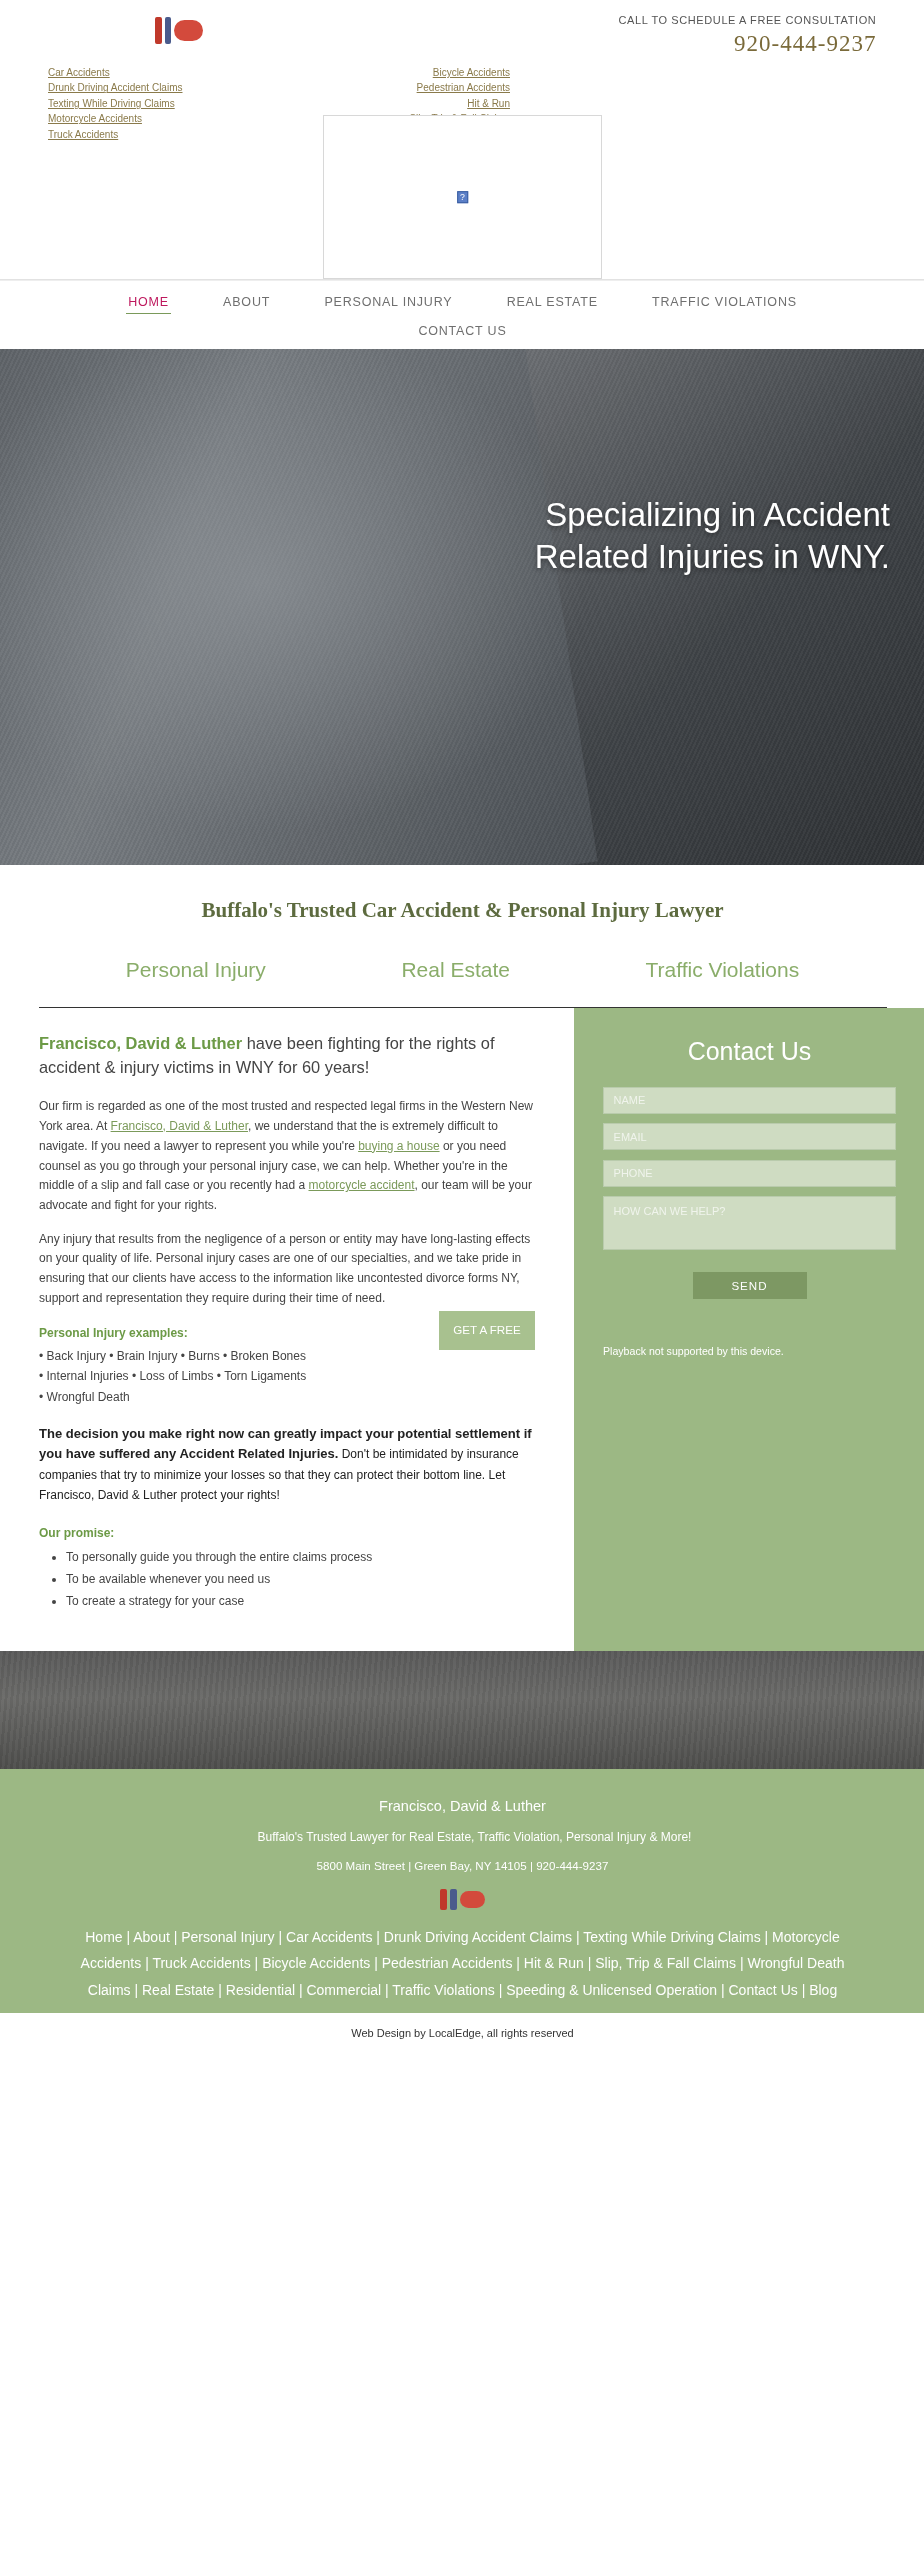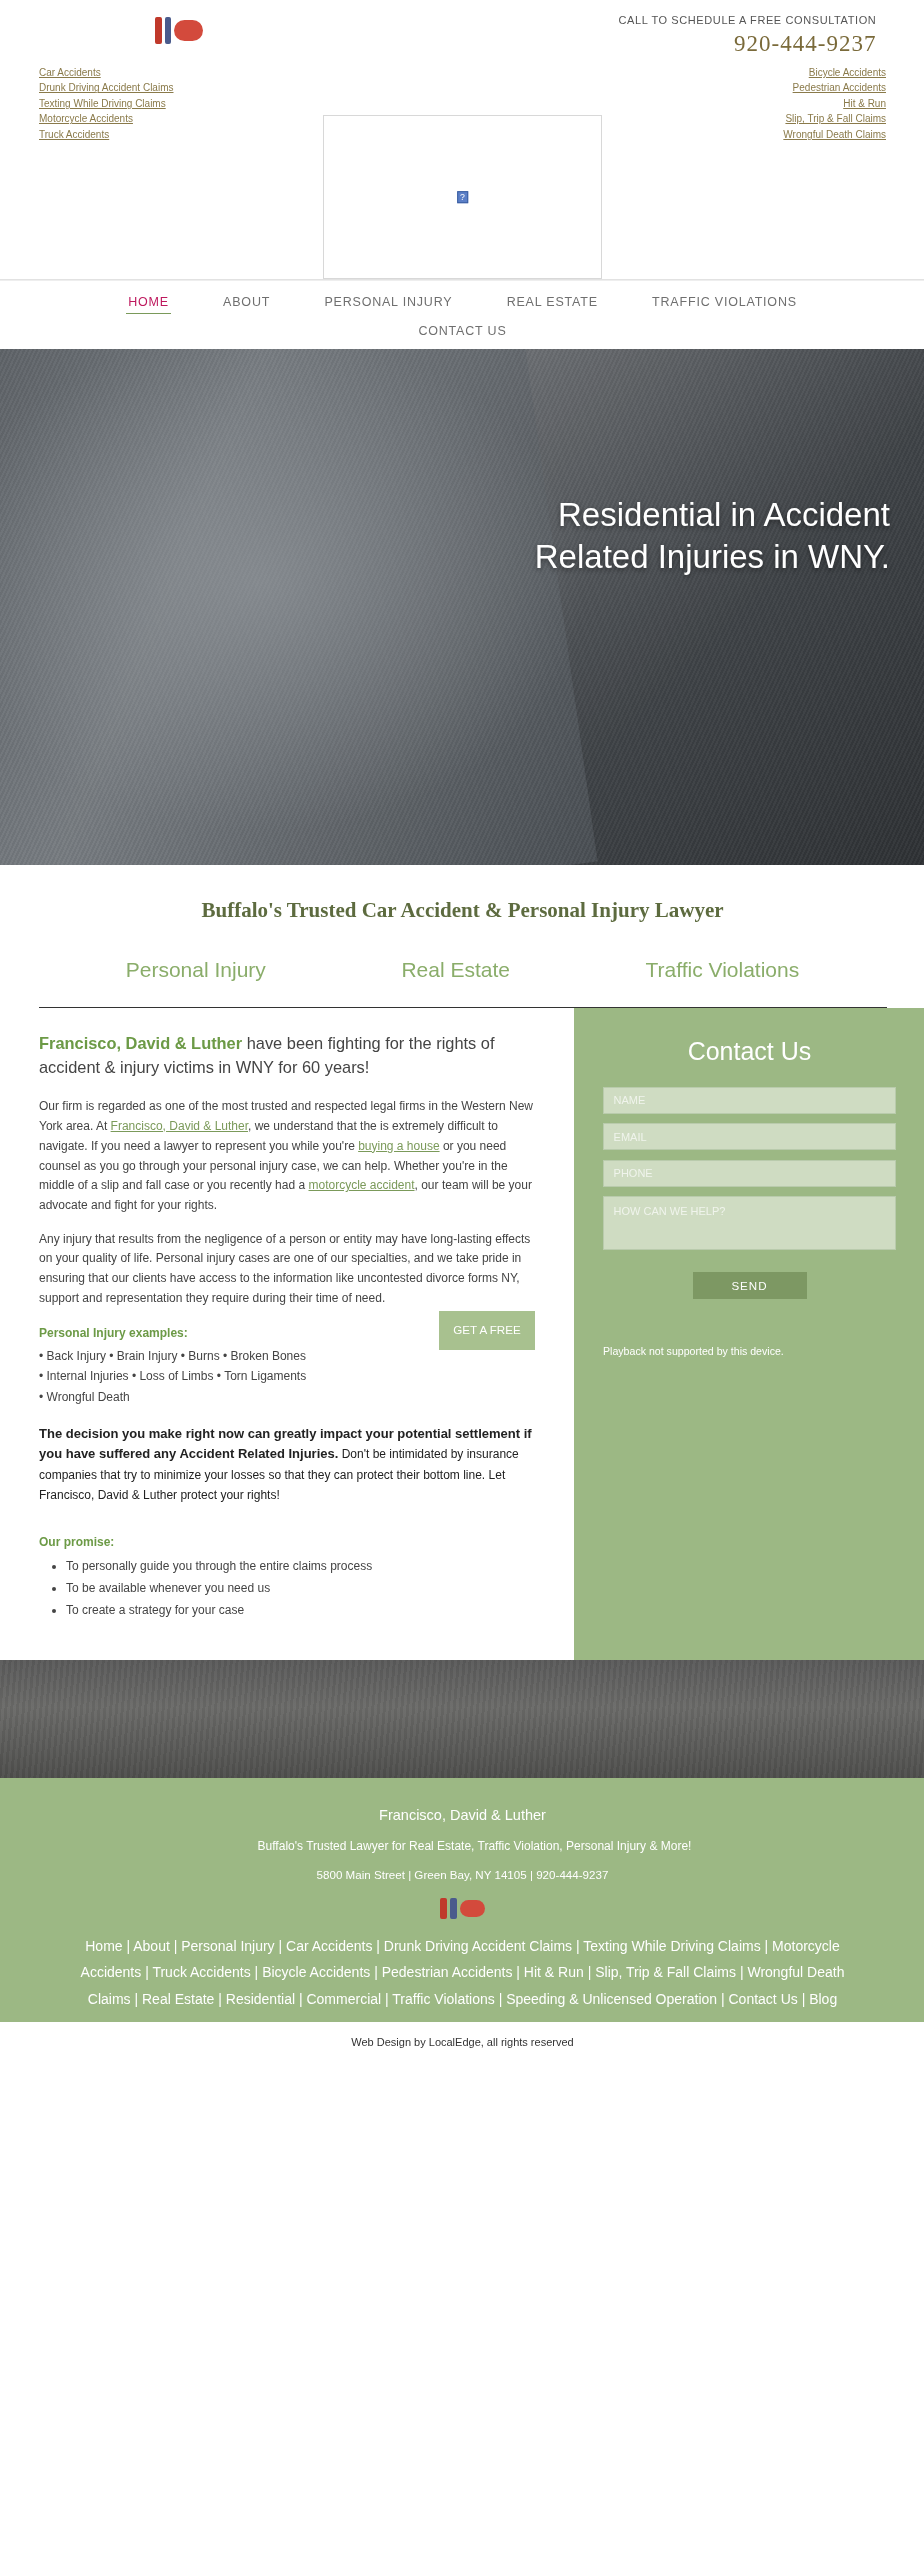--- a/index.html
+++ b/index.html
@@ -45,21 +45,21 @@
   .header-contact { text-align: right; padding-right: 9.6px; }
   .call-label {
     font-size: 11px; color: #555; letter-spacing: 0.6px;
     font-family: "Liberation Sans", sans-serif;
   }
   .phone-big {
     font-size: 23px; color: #7a6a3a; margin-top: 5.8px;
     font-family: "Liberation Serif", serif; letter-spacing: 1px;
   }
   .header-cols {
-    display: flex; justify-content: space-between; padding: 7.7px 39px 0 39px;
+    display: flex; justify-content: flex-start; padding: 7.7px 39px 0 39px; margin-left: 9px;
   }
   .hcol { font-size: 10px; line-height: 1.55; color: #8a7a4a; }
   .hcol.left { width: 231px; text-align: left; }
   .hcol.right { width: 231px; text-align: right; }
   .hcol a { text-decoration: underline; color: #8a7a4a; }
   .header-box {
     width: 279px; height: 164px; border: 1px solid #d8d8d8; background: #fff;
     margin: -27px auto 0 auto; position: relative;
   }
   .broken-img {
@@ -262,21 +262,21 @@
     <span class="nav-item">TRAFFIC VIOLATIONS</span>
   </div>
   <div class="nav-row nav-row2">
     <span class="nav-item">CONTACT US</span>
   </div>
 </div>
 
 <div class="hero">
   <div class="hero-fabric"></div>
   <div class="hero-text">
-    <div>Residential in Accident</div>
+    <div>Specializing in Accident</div>
     <div>Related Injuries in WNY.</div>
   </div>
 </div>
 
 <div class="trust">
   <h2>Buffalo's Trusted Car Accident &amp; Personal Injury Lawyer</h2>
 </div>
 <div class="practice-row">
   <span class="practice-item">Personal Injury</span>
   <span class="practice-item">Real Estate</span>
@@ -299,21 +299,21 @@
     <div class="sub-h">Personal Injury examples:</div>
     <div class="cta-inline">GET A FREE</div>
     <div class="bullet-line">• Back Injury • Brain Injury • Burns • Broken Bones</div>
     <div class="bullet-line">• Internal Injuries • Loss of Limbs • Torn Ligaments</div>
     <div class="bullet-line">• Wrongful Death</div>
 
     <p class="bold-claim">
       <span style="font-weight:bold;font-size:13px">The decision you make right now can greatly impact your potential settlement if you have suffered any Accident Related Injuries.</span><span> Don't be intimidated by insurance companies that try to minimize your losses so that they can protect their bottom line. Let Francisco, David &amp; Luther protect your rights!</span>
     </p>
 
-    <div class="sub-h" style="margin-top:30px">Our promise:</div>
+    <div class="sub-h" style="margin-top:21px">Our promise:</div>
     <ul class="promise-list">
       <li>To personally guide you through the entire claims process</li>
       <li>To be available whenever you need us</li>
       <li>To create a strategy for your case</li>
     </ul>
   </div>
 
   <div class="col-right">
     <div class="contact-title">Contact Us</div>
     <input class="field" placeholder="NAME" style="">

